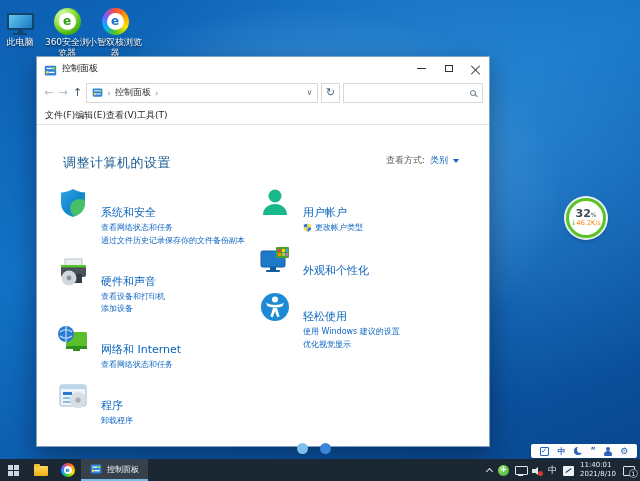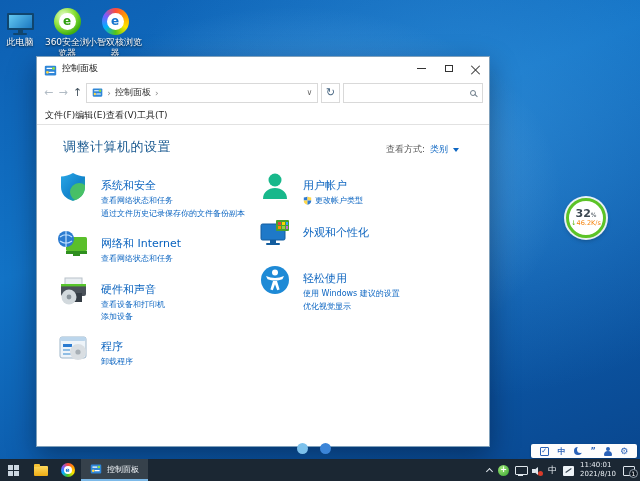--- a/index.html
+++ b/index.html
@@ -54,32 +54,32 @@
            justify-content:center;font-size:11px;color:#4c6a85}
   .search{height:20px;flex:1;border:1px solid #d9d9d9;display:flex;align-items:center;padding:0 6px}
   .search input{flex:1;border:none;outline:none;font-size:9px;min-width:0;font-family:inherit}
   .mag{width:6px;height:6px;border:1px solid #6f7e8b;border-radius:50%;position:relative;flex:0 0 6px}
   .mag::after{content:'';position:absolute;width:4px;height:1px;background:#6f7e8b;transform:rotate(45deg);right:-3px;bottom:-1px}
 
   .menubar{height:19px;display:flex;align-items:center;gap:0;padding-left:8px;
            font-size:9px;color:#1e1e1e;border-bottom:1px solid #e2e2e2}
 
   .content{flex:1;padding:9px 24px 0 20px;overflow:hidden}
-  .head-row{display:flex;align-items:flex-end;justify-content:space-between;margin:4px 6px 15px 6px}
+  .head-row{display:flex;align-items:flex-start;justify-content:space-between;margin:20px 6px 15px 6px}
   .heading{font-size:13px;color:#1a5a90;letter-spacing:.5px}
   .viewby{font-size:9px;color:#5a5a5a;display:flex;align-items:center;gap:5px}
   .viewby a{color:#0d66c2}
   .caret-down{width:0;height:0;border-left:3px solid transparent;border-right:3px solid transparent;border-top:4px solid #0d66c2}
 
   .grid{display:flex}
   .col-l{width:202px}
   .cat{display:flex;gap:12px;margin-bottom:8px;min-height:38px}
   .cat-ic{width:32px;height:32px;flex:0 0 32px}
   .cat-ic svg{width:32px;height:32px;display:block}
-  .cat-title{font-size:11px;color:#0a63bf;display:block;margin:7px 0 2px}
+  .cat-title{font-size:11px;color:#0a63bf;display:block;margin:18px 0 2px}
   .cat-link{font-size:8px;color:#0d66c2;display:block;line-height:1.6}
   .uac{display:inline-block;vertical-align:-2px;margin-right:3px}
 
   
   .widget{position:absolute;left:566px;top:198px;width:40px;height:40px;border-radius:50%;
           background:#fff;border:3px solid #5cc327;display:flex;flex-direction:column;
           align-items:center;justify-content:center;
           box-shadow:0 0 0 2px rgba(255,255,255,.9),0 2px 5px rgba(0,0,0,.35)}
   .w-pct{font-size:11px;font-weight:bold;color:#3c4852;line-height:1}
   .w-pct .u{font-size:6px;font-weight:normal}
@@ -257,48 +257,48 @@
           <div>
             <a href="#" class="cat-title">系统和安全</a>
             <a href="#" class="cat-link">查看网络状态和任务</a>
             <a href="#" class="cat-link">通过文件历史记录保存你的文件备份副本</a>
           </div>
         </div>
 
         <div class="cat">
           <span class="cat-ic">
             <svg viewBox="0 0 32 32">
-                <rect x="9" y="8" width="21" height="14" rx="1.5" fill="#5abf2b"></rect>
-                <rect x="9" y="22" width="21" height="3" fill="#2f8f1f"></rect>
-                <rect x="16" y="25" width="7" height="2" fill="#2f8f1f"></rect>
-                <circle cx="9" cy="10" r="8" fill="#2b7bd0"></circle>
-                <path d="M3 8c4-3 8-3 12 0M3 12c4 3 8 3 12 0M9 2v16" stroke="#bfe0ff" stroke-width="1.2" fill="none"></path>
-              </svg>
-          </span>
-          <div>
-            <a href="#" class="cat-title">网络和 Internet</a>
-            <a href="#" class="cat-link">查看网络状态和任务</a>
-          </div>
-        </div>
-
-        <div class="cat">
-          <span class="cat-ic">
-            <svg viewBox="0 0 32 32">
                 <rect x="8" y="3" width="17" height="7" fill="#e9eef2" stroke="#b9c2c9"></rect>
                 <rect x="4" y="9" width="25" height="12" rx="2" fill="#4a525a"></rect>
                 <rect x="4" y="9" width="25" height="2.4" fill="#58c52c"></rect>
                 <rect x="8" y="18" width="17" height="9" fill="#343c44"></rect>
                 <circle cx="12" cy="22" r="7.5" fill="#d2d9dd"></circle>
                 <circle cx="12" cy="22" r="2.4" fill="#8a949b"></circle>
               </svg>
           </span>
           <div>
             <a href="#" class="cat-title">硬件和声音</a>
             <a href="#" class="cat-link">查看设备和打印机</a>
             <a href="#" class="cat-link">添加设备</a>
+          </div>
+        </div>
+
+        <div class="cat">
+          <span class="cat-ic">
+            <svg viewBox="0 0 32 32">
+                <rect x="9" y="8" width="21" height="14" rx="1.5" fill="#5abf2b"></rect>
+                <rect x="9" y="22" width="21" height="3" fill="#2f8f1f"></rect>
+                <rect x="16" y="25" width="7" height="2" fill="#2f8f1f"></rect>
+                <circle cx="9" cy="10" r="8" fill="#2b7bd0"></circle>
+                <path d="M3 8c4-3 8-3 12 0M3 12c4 3 8 3 12 0M9 2v16" stroke="#bfe0ff" stroke-width="1.2" fill="none"></path>
+              </svg>
+          </span>
+          <div>
+            <a href="#" class="cat-title">网络和 Internet</a>
+            <a href="#" class="cat-link">查看网络状态和任务</a>
           </div>
         </div>
 
         <div class="cat">
           <span class="cat-ic">
             <svg viewBox="0 0 32 32">
                 <rect x="3" y="5" width="26" height="21" rx="2" fill="#eef4f9" stroke="#9fb6c9"></rect>
                 <rect x="3" y="5" width="26" height="4" rx="2" fill="#bcd6ec"></rect>
                 <rect x="6" y="12" width="9" height="3" fill="#2b7bd0"></rect>
                 <rect x="6" y="17" width="7" height="2" fill="#8fbde4"></rect>

